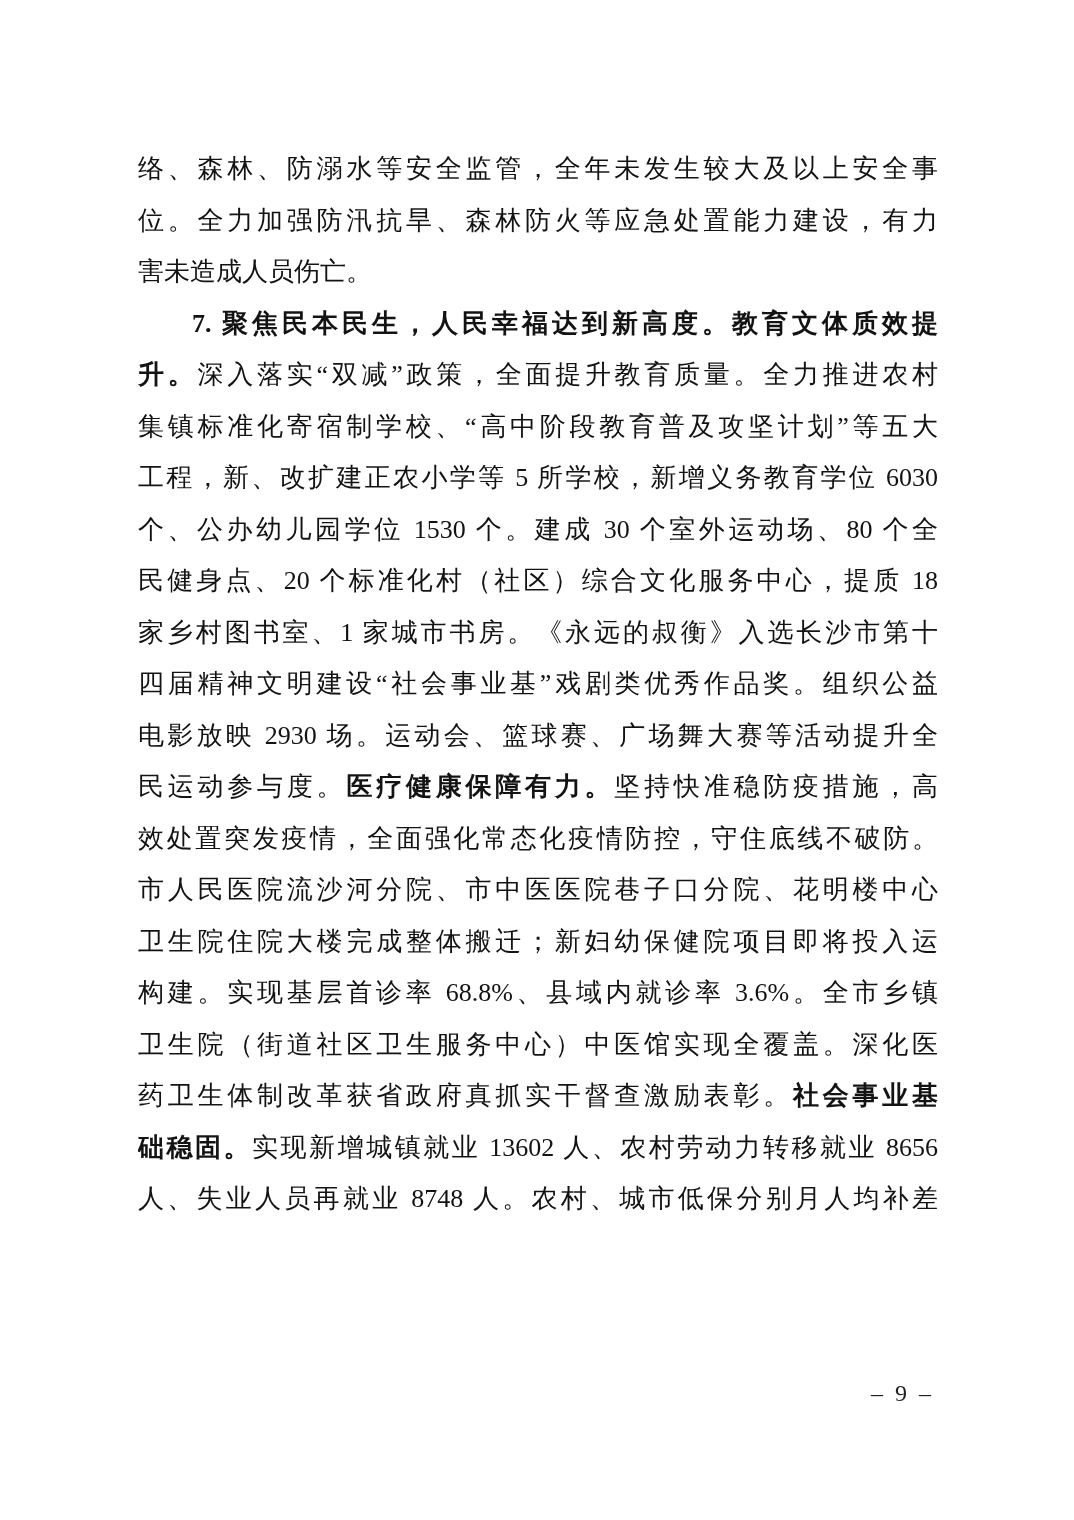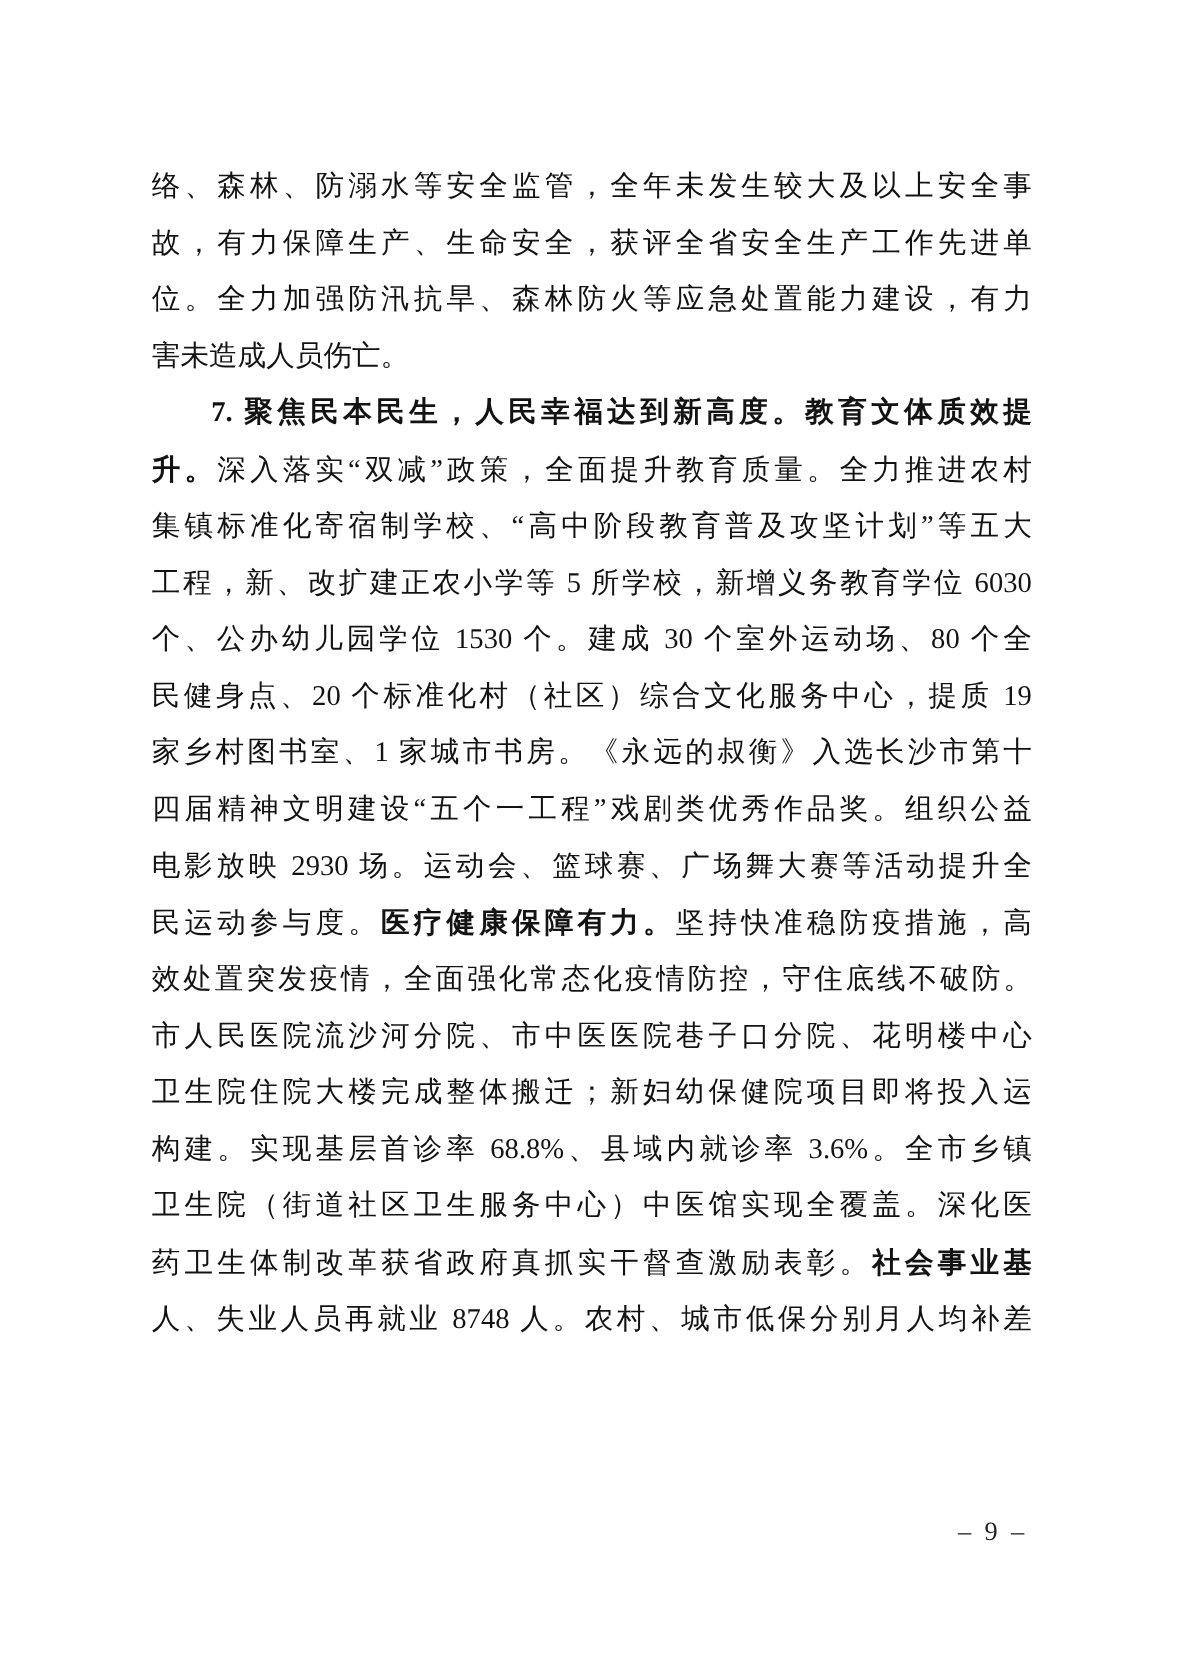--- a/index.html
+++ b/index.html
@@ -42,35 +42,35 @@
     letter-spacing: 3px;
     color: #222222;
   }
 </style>
 </head>
 <body>
 
 <div class="page">
   <div class="doc">
       <div class="line"><span class="seg">络、森林、防溺水等安全监管，全年未发生较大及以上安全事</span></div>
-      <div class="line"><span class="seg">故，有力保障生产、生命安全，获评全省安全生产工作先进单</span></div>
       <div class="line"><span class="seg">位。全力加强防汛抗旱、森林防火等应急处置能力建设，有力</span></div>
       <div class="line para-end"><span class="seg">害未造成人员伤亡。</span></div>
       <div class="line indent"><span class="seg bold">7. 聚焦民本民生，人民幸福达到新高度。教育文体质效提</span></div>
       <div class="line"><span class="seg bold">升。</span><span class="seg">深入落实“双减”政策，全面提升教育质量。全力推进农村</span></div>
       <div class="line"><span class="seg">集镇标准化寄宿制学校、“高中阶段教育普及攻坚计划”等五大</span></div>
       <div class="line"><span class="seg">工程，新、改扩建正农小学等 5 所学校，新增义务教育学位 6030</span></div>
       <div class="line"><span class="seg">个、公办幼儿园学位 1530 个。建成 30 个室外运动场、80 个全</span></div>
-      <div class="line"><span class="seg">民健身点、20 个标准化村（社区）综合文化服务中心，提质 19</span></div>
+      <div class="line"><span class="seg">民健身点、20 个标准化村（社区）综合文化服务中心，提质 18</span></div>
       <div class="line"><span class="seg">家乡村图书室、1 家城市书房。《永远的叔衡》入选长沙市第十</span></div>
-      <div class="line"><span class="seg">四届精神文明建设“五个一工程”戏剧类优秀作品奖。组织公益</span></div>
+      <div class="line"><span class="seg">四届精神文明建设“社会事业基”戏剧类优秀作品奖。组织公益</span></div>
       <div class="line"><span class="seg">电影放映 2930 场。运动会、篮球赛、广场舞大赛等活动提升全</span></div>
       <div class="line"><span class="seg">民运动参与度。</span><span class="seg bold">医疗健康保障有力。</span><span class="seg">坚持快准稳防疫措施，高</span></div>
       <div class="line"><span class="seg">效处置突发疫情，全面强化常态化疫情防控，守住底线不破防。</span></div>
       <div class="line"><span class="seg">市人民医院流沙河分院、市中医医院巷子口分院、花明楼中心</span></div>
       <div class="line"><span class="seg">卫生院住院大楼完成整体搬迁；新妇幼保健院项目即将投入运</span></div>
       <div class="line"><span class="seg">构建。实现基层首诊率 68.8%、县域内就诊率 3.6%。全市乡镇</span></div>
       <div class="line"><span class="seg">卫生院（街道社区卫生服务中心）中医馆实现全覆盖。深化医</span></div>
       <div class="line"><span class="seg">药卫生体制改革获省政府真抓实干督查激励表彰。</span><span class="seg bold">社会事业基</span></div>
+      <div class="line"><span class="seg bold">础稳固。</span><span class="seg">实现新增城镇就业 13602 人、农村劳动力转移就业 8656</span></div>
       <div class="line"><span class="seg">人、失业人员再就业 8748 人。农村、城市低保分别月人均补差</span></div>
     </div>
   <div class="page-number">– 9 –</div>
 </div>
 
 </body></html>

